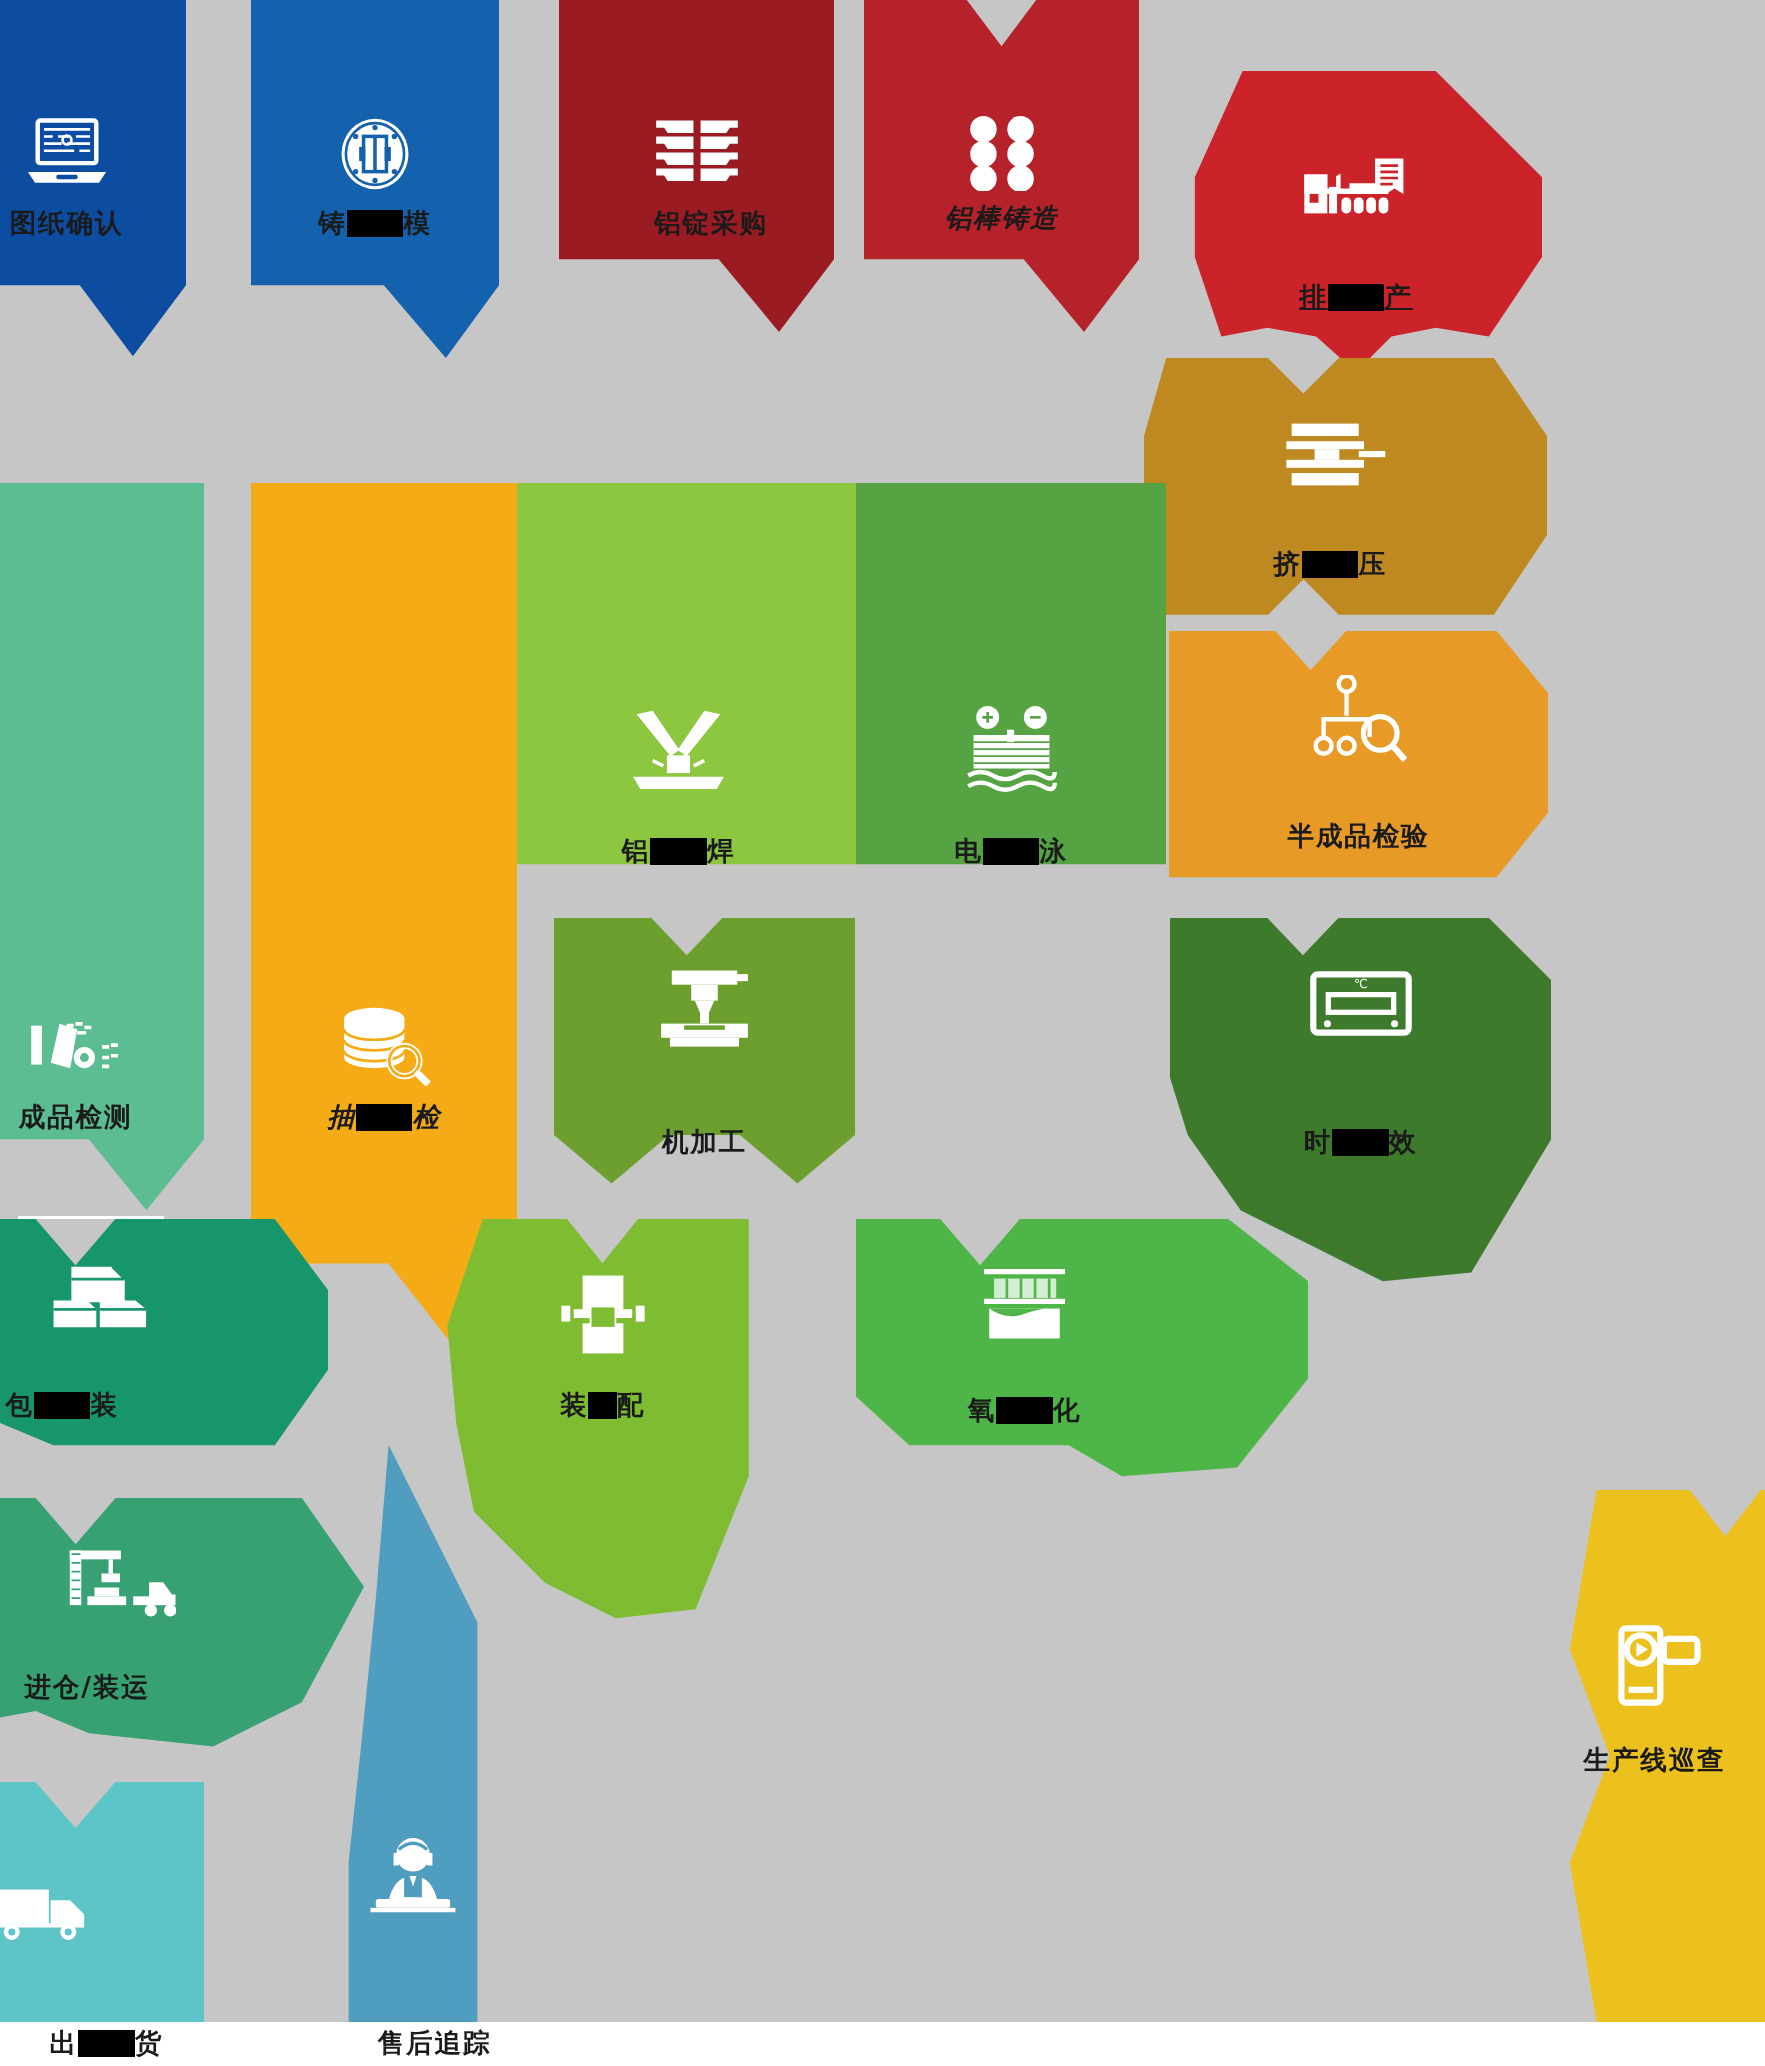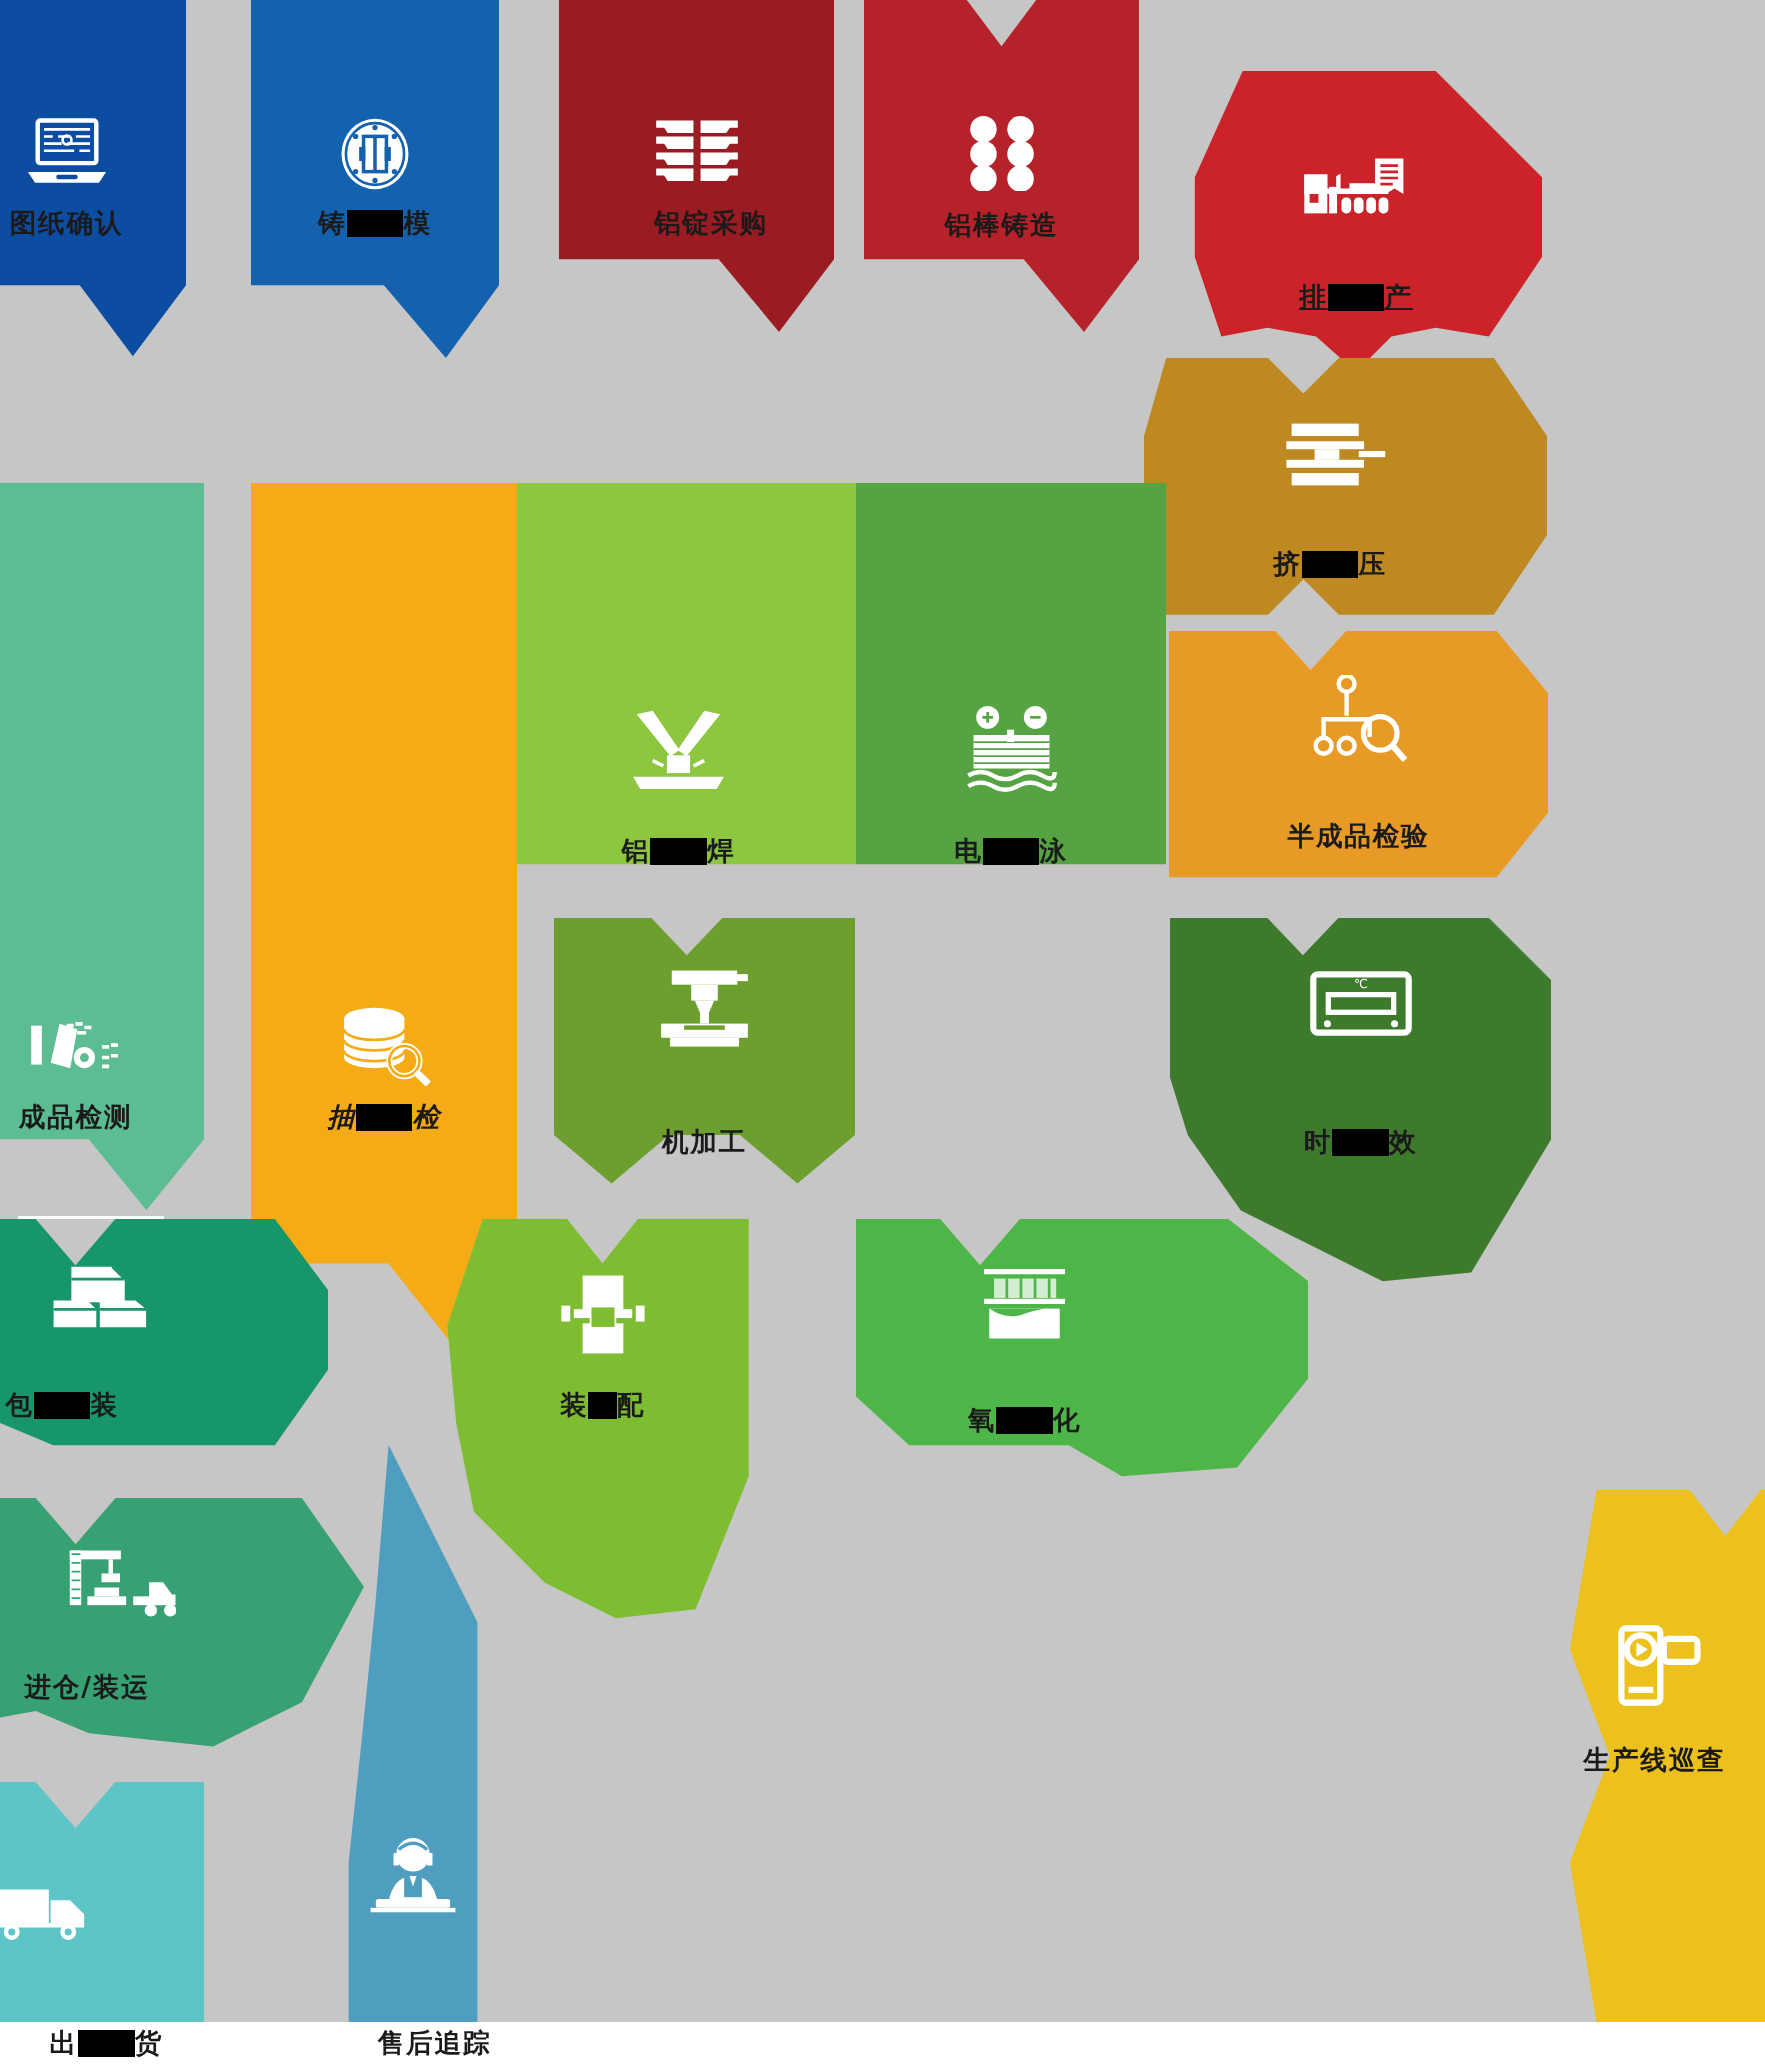--- a/index.html
+++ b/index.html
@@ -143,21 +143,21 @@
     <div class="icon" style="top:122px;">
       <svg width="80" height="76" viewBox="0 0 90 86">
         <circle cx="24" cy="16" r="15" fill="#fff"></circle>
         <circle cx="66" cy="16" r="15" fill="#fff"></circle>
         <circle cx="24" cy="44" r="15" fill="#fff"></circle>
         <circle cx="66" cy="44" r="15" fill="#fff"></circle>
         <circle cx="24" cy="72" r="15" fill="#fff"></circle>
         <circle cx="66" cy="72" r="15" fill="#fff"></circle>
       </svg>
     </div>
-    <div class="label" style="top:219px;">
+    <div class="label" style="top:212px;font-style:italic;">
       <span>铝棒铸造</span><span></span>
     </div>
   </div>
 
   <div class="node" style="left:1170px;top:71px;width:372px;height:301px;">
     <svg class="shape" viewBox="0 0 420 340" preserveAspectRatio="none">
       <polygon points="82,0 300,0 420,120 420,210 360,300 300,290 250,300 210,340 165,300 110,290 58,300 28,210 28,120" fill="#cc2229"></polygon>
     </svg>
     <div class="icon" style="top:84px;">
       <svg width="115" height="69" viewBox="0 0 130 78">
@@ -386,21 +386,21 @@
     <div class="icon" style="top:49px;left:-115px;">
       <svg width="89" height="74" viewBox="0 0 100 84">
         <path d="M4 4 h92" stroke="#fff" stroke-width="6"></path>
         <rect x="14" y="12" width="72" height="22" fill="#fff" opacity="0.75"></rect>
         <path d="M14 12 v22 M30 12 v22 M46 12 v22 M62 12 v22 M78 12 v22" stroke="#4eb649" stroke-width="3"></path>
         <path d="M4 38 h92" stroke="#fff" stroke-width="6"></path>
         <path d="M10 46 h80 v34 h-80 Z" fill="#fff"></path>
         <path d="M10 46 q20 14 40 6 t40 -6" fill="#4eb649"></path>
       </svg>
     </div>
-    <div class="label" style="top:188px;left:-115px;text-align:center;">
+    <div class="label" style="top:178px;left:-115px;text-align:center;">
       <span>氧</span><span class="redact">阳极</span><span>化</span>
     </div>
   </div>
 
   <div class="node" style="left:-53px;top:1498px;width:417px;height:284px;">
     <svg class="shape" viewBox="0 0 470 320" preserveAspectRatio="none">
       <polygon points="0,0 100,0 145,52 190,0 400,0 470,100 400,230 300,280 160,265 100,240 0,258" fill="#37a173"></polygon>
     </svg>
     <div class="icon" style="top:49px;left:-71px;">
       <svg width="112" height="74" viewBox="0 0 126 84">

